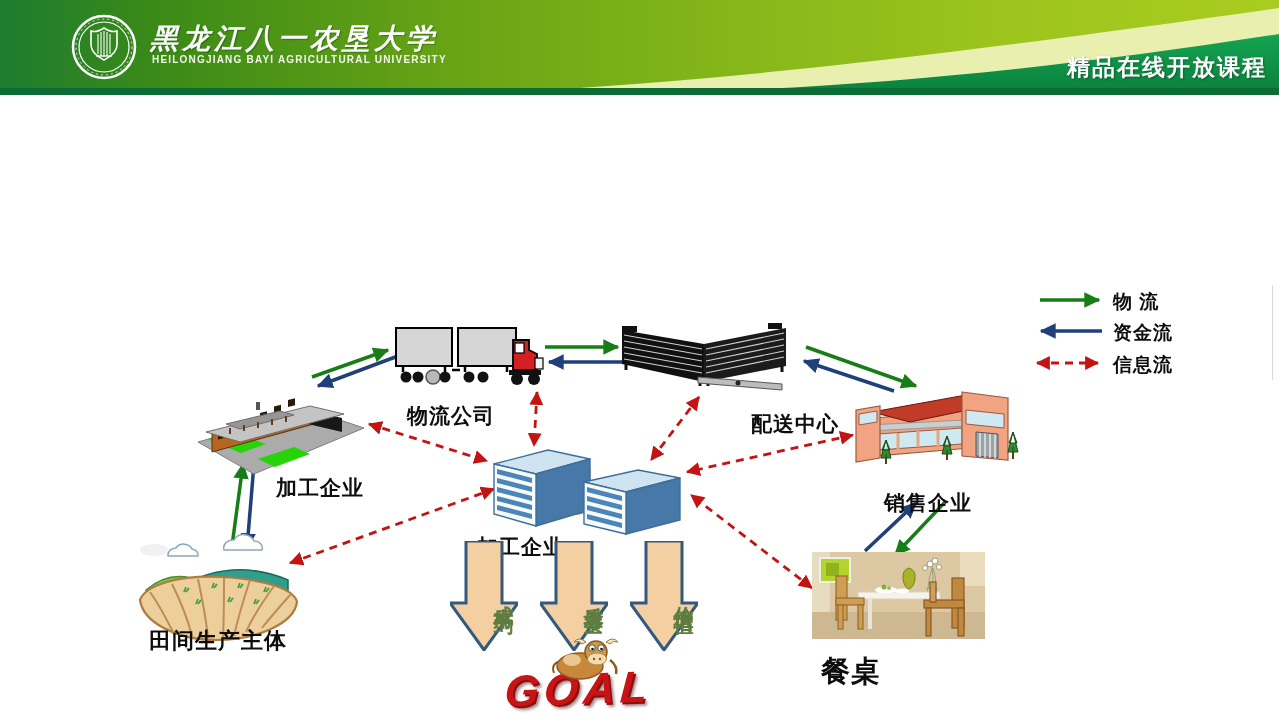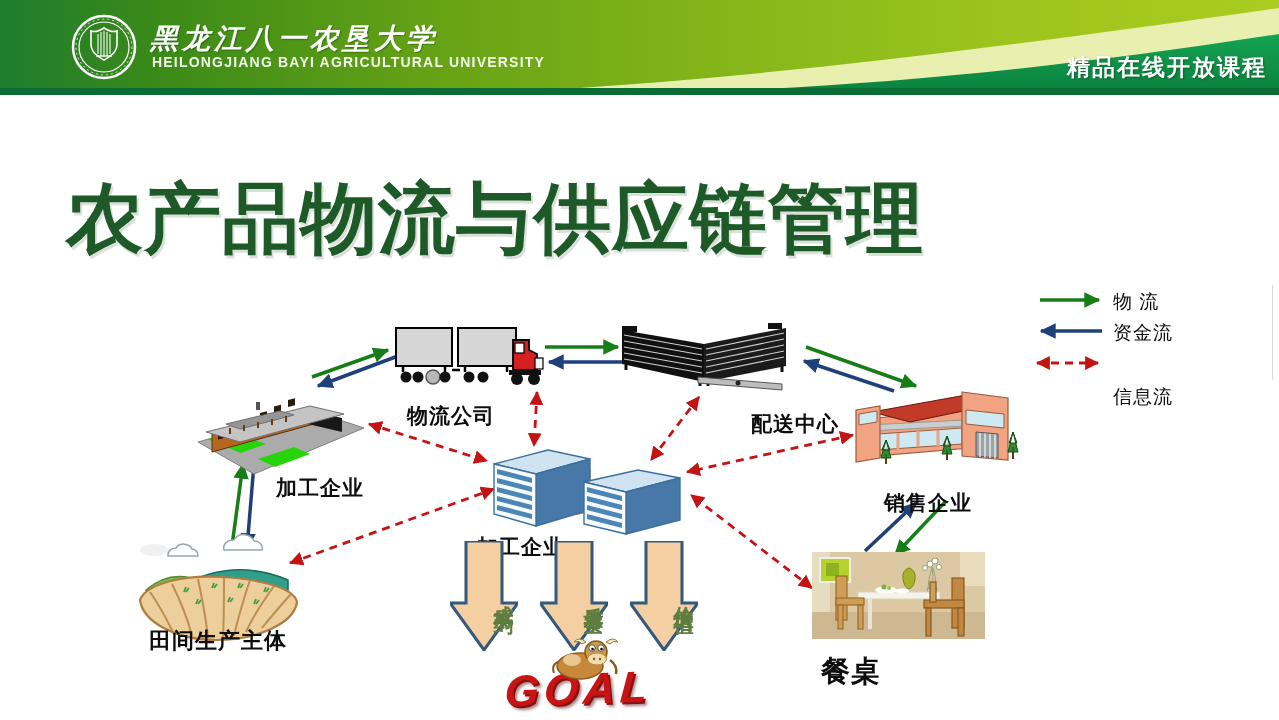--- a/index.html
+++ b/index.html
@@ -6,29 +6,29 @@
   #slide{
     position:relative;width:1279px;height:720px;background:#ffffff;overflow:hidden;
     font-family:"Liberation Sans","DejaVu Sans",sans-serif;
   }
   #slide *{box-sizing:border-box;}
   .abs{position:absolute;}
   
   #header{left:0;top:0;width:1279px;height:95px;}
   #uni-zh{left:150px;top:20px;color:#fff;font-size:28px;font-weight:700;letter-spacing:4px;
           text-shadow:1px 1px 1px rgba(0,60,0,.4);font-style:italic;}
-  #uni-en{left:152px;top:54px;color:#f2f8ec;font-size:14px;letter-spacing:1.2px;font-weight:700;}
+  #uni-en{left:152px;top:54px;color:#f2f8ec;font-size:10px;letter-spacing:1.2px;font-weight:700;}
   #badge{right:12px;top:52px;color:#fff;font-size:23px;font-weight:800;letter-spacing:2px;
          text-shadow:1px 1px 2px rgba(0,50,20,.5);text-align:center;}
   
   #title{left:66px;top:168px;width:1100px;color:#1d5a28;font-size:77px;font-weight:800;
          letter-spacing:1px;text-shadow:2px 3px 0 rgba(110,130,110,.25);white-space:nowrap;}
   
   .nlabel{color:#0d0d0d;font-weight:800;font-size:21px;letter-spacing:1px;white-space:nowrap;margin-top:12px;}
-  .llabel{color:#0d0d0d;font-weight:400;font-size:19px;letter-spacing:1px;white-space:nowrap;}
+  .llabel{color:#0d0d0d;font-weight:700;font-size:19px;letter-spacing:1px;white-space:nowrap;}
   
   .blockarrow{width:68px;height:110px;}
   .varrow-label{position:absolute;left:0;right:0;top:5px;height:100px;display:flex;justify-content:center;
     writing-mode:vertical-rl;text-orientation:upright;font-size:20px;font-weight:800;color:#5e7d40;
     letter-spacing:3px;}
   #goal-text{left:505px;top:664px;font-size:44px;font-weight:900;font-style:italic;color:#c81414;
     letter-spacing:5px;transform:skewX(-6deg) rotate(-2deg);
     text-shadow:2px 2px 0 #8a1010,4px 4px 3px rgba(60,0,0,.45);}
   .edge-line{width:1px;background:#d9d9d9;}
 </style>
@@ -65,21 +65,20 @@
         <path d="M104,28 c6,4 10,4 13,3 v13 c0,9 -8,13 -13,16 c-5,-3 -13,-7 -13,-16 v-13 c3,1 7,1 13,-3 z" stroke-width="1.6"></path>
         <path d="M98,34 v20 M101,32 v24 M104,31 v26 M107,32 v24 M110,34 v20" stroke-width="1.1"></path>
         <path d="M96,56 h16" stroke-width="1.3"></path>
       </g>
     </svg>
     <div class="abs" id="uni-zh">黑龙江八一农垦大学</div>
     <div class="abs" id="uni-en">HEILONGJIANG BAYI AGRICULTURAL UNIVERSITY</div>
     <div class="abs" id="badge">精品在线开放课程</div>
   </div>
 
-  <div class="abs" id="title">农产品物流与供应链管理</div>
 
   <svg class="abs" style="left:0;top:0;" width="1279" height="720">
     <defs>
       <marker id="mg" markerWidth="5" markerHeight="4.4" refX="4.2" refY="2.2" orient="auto">
         <path d="M0,0 L4.6,2.2 L0,4.4 z" fill="#177d17"></path>
         </marker>
       <marker id="mb" markerWidth="5" markerHeight="4.4" refX="4.2" refY="2.2" orient="auto">
         <path d="M0,0 L4.6,2.2 L0,4.4 z" fill="#20407c"></path>
         </marker>
       <marker id="mr" markerWidth="5.6" markerHeight="5" refX="4.6" refY="2.5" orient="auto-start-reverse">
@@ -111,21 +110,21 @@
       <line x1="369" y1="424" x2="487" y2="461" marker-start="url(#mr)" marker-end="url(#mr)"></line>
       <line x1="290" y1="563" x2="494" y2="489" marker-start="url(#mr)" marker-end="url(#mr)"></line>
       <line x1="853" y1="435" x2="687" y2="472" marker-start="url(#mr)" marker-end="url(#mr)"></line>
       <line x1="812" y1="588" x2="691" y2="495" marker-start="url(#mr)" marker-end="url(#mr)"></line>
       <line x1="1037" y1="363" x2="1098" y2="363" marker-start="url(#mr)" marker-end="url(#mr)"></line>
     </g>
   </svg>
 
   <div class="abs llabel" style="left:1113px;top:289px;">物  流</div>
   <div class="abs llabel" style="left:1113px;top:320px;">资金流</div>
-  <div class="abs llabel" style="left:1113px;top:352px;margin-top:32px;">信息流</div>
+  <div class="abs llabel" style="left:1113px;top:352px;">信息流</div>
   <div class="abs edge-line" style="left:1272px;top:285px;height:95px;"></div>
 
   <svg class="abs" style="left:395px;top:322px;" width="150" height="72" viewBox="0 0 150 72">
     <rect x="1" y="6" width="56" height="38" fill="#d6d6d6" stroke="#000" stroke-width="2"></rect>
     <rect x="63" y="6" width="58" height="38" fill="#d6d6d6" stroke="#000" stroke-width="2"></rect>
     <path d="M8,44 v6 M50,44 v6 M70,44 v6 M112,44 v6 M57,48 h8" stroke="#000" stroke-width="2.5" fill="none"></path>
     <circle cx="11" cy="55" r="5.5" fill="#111"></circle>
       <circle cx="23" cy="55" r="5.5" fill="#111"></circle>
     <circle cx="38" cy="55" r="7" fill="#b8b8b8" stroke="#555" stroke-width="1.5"></circle>
     <circle cx="50" cy="55" r="5.5" fill="#111"></circle>

